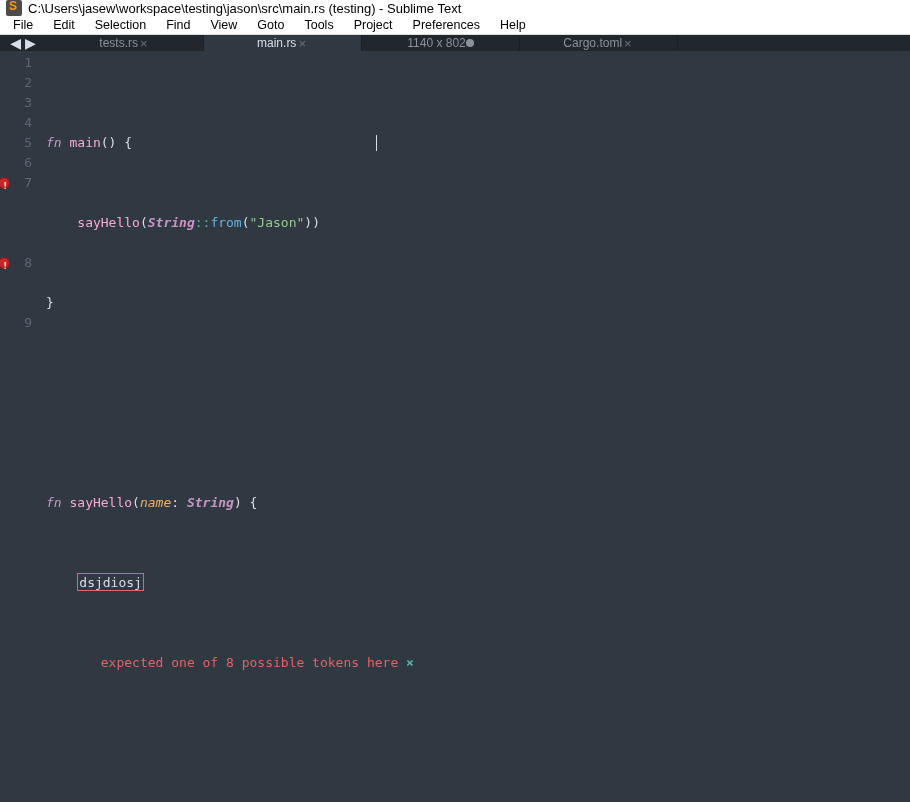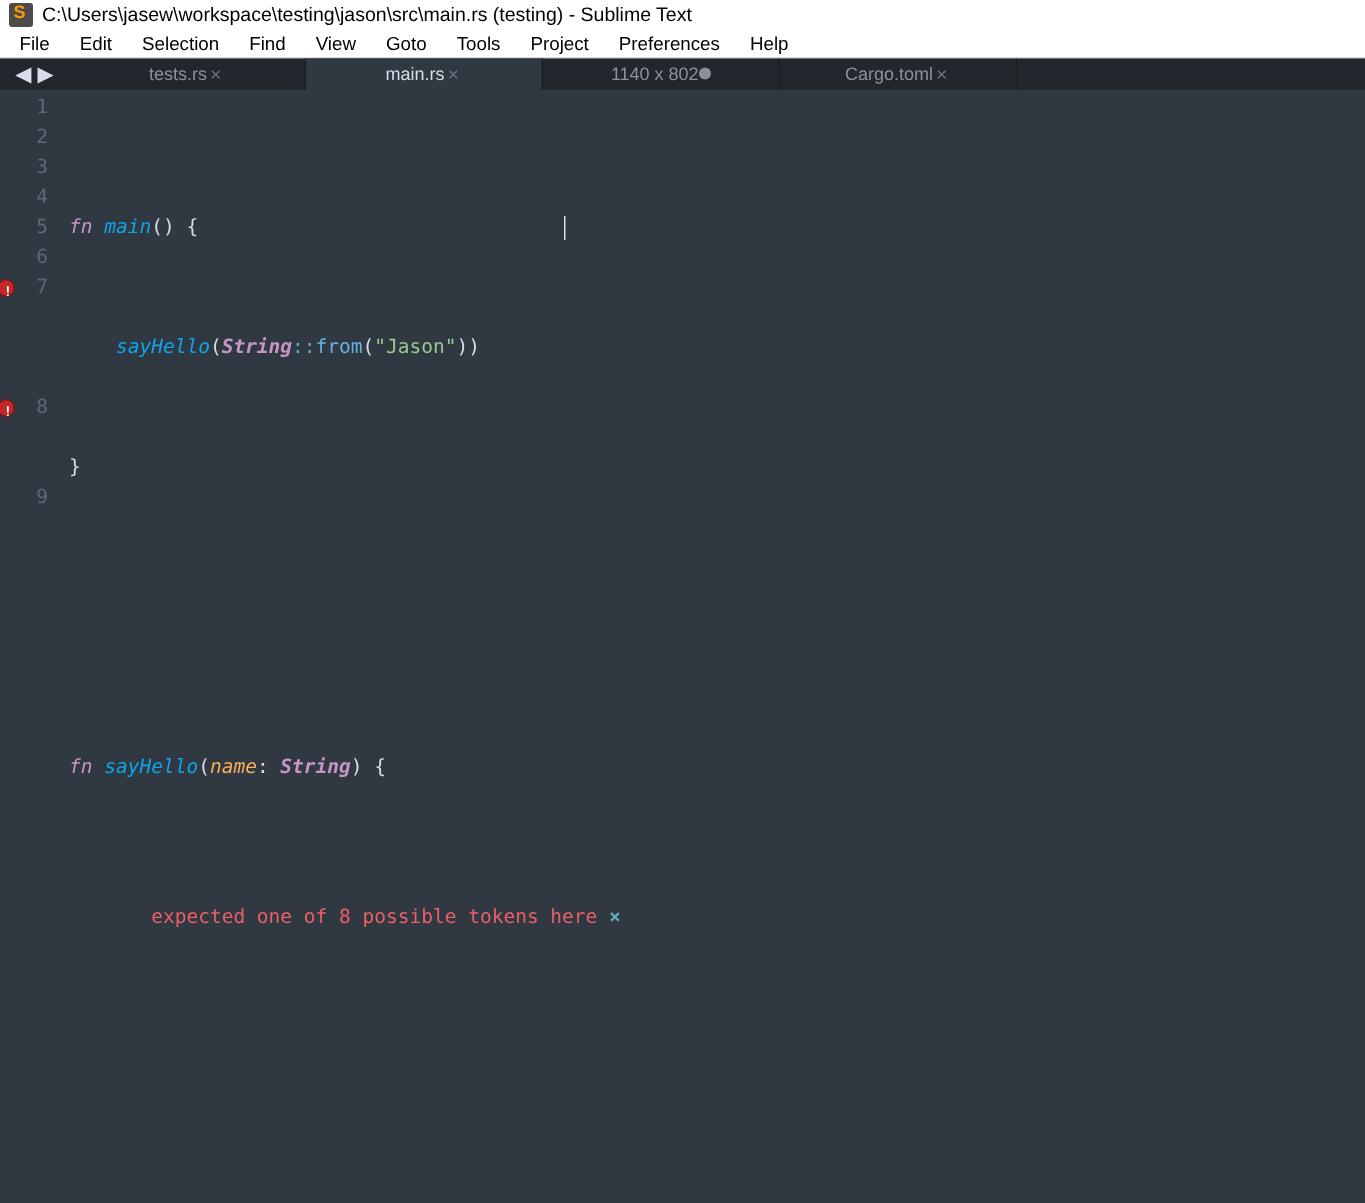--- a/index.html
+++ b/index.html
@@ -72,21 +72,21 @@
     content: "!"; color: #fff; font-size: 9px; font-weight: bold;
     position: absolute; left: 3.5px; top: -2px;
   }
   .code {
     flex: 1; padding-top: 2px; padding-left: 6px; white-space: pre;
     position: relative;
   }
   .code .row { height: 20px; }
   
   .kw   { color: #c695c6; font-style: italic; text-align: center; }   
-  .fnm  { color: #0ea5e9; font-style: italic; }                         
+  .fnm  { color: #f9a8d4; }                         
   .typ  { color: #c695c6; font-style: italic; font-weight: bold; }    
   .pun  { color: #d8dee9; }
   .fncall { color: #66b3e3; }                       
   .str  { color: #99c794; }
   .prm  { color: #f9ae58; font-style: italic; }    
   .var  { color: #d8dee9; }
   .delim{ color: #5fb3b3; }
   .err-red { color: #ec5f66; }
   .err-link { color: #8fa7bf; }
   .err-x { color: #5fb3b3; font-weight: bold; }
@@ -167,20 +167,21 @@
     <div class="row"><span class="kw">fn</span> <span class="fnm">main</span><span class="pun">()</span><span class="pun"> {</span></div>
 
     <div class="row"><span>    </span><span class="fnm">sayHello</span><span class="pun">(</span><span class="typ">String</span><span class="delim">::</span><span class="fncall">from</span><span class="pun">(</span><span class="str">"Jason"</span><span class="pun">)</span><span class="pun">)</span></div>
 
     <div class="row"><span class="pun">}</span></div>
     <div class="row"></div>
     <div class="row"></div>
 
     <div class="row"><span class="kw">fn</span> <span class="fnm">sayHello</span><span class="pun">(</span><span class="prm">name</span><span class="pun">: </span><span class="typ">String</span><span class="pun">)</span><span class="pun"> {</span></div>
 
+    <div class="row"><span>    </span><span class="boxed var">dsjdiosj</span></div>
 
     <div class="row"><span>       </span><span class="err-red">expected one of 8 possible tokens here </span><span class="err-x">×</span></div>
 
     
 
     
     
 
     
   </div>

